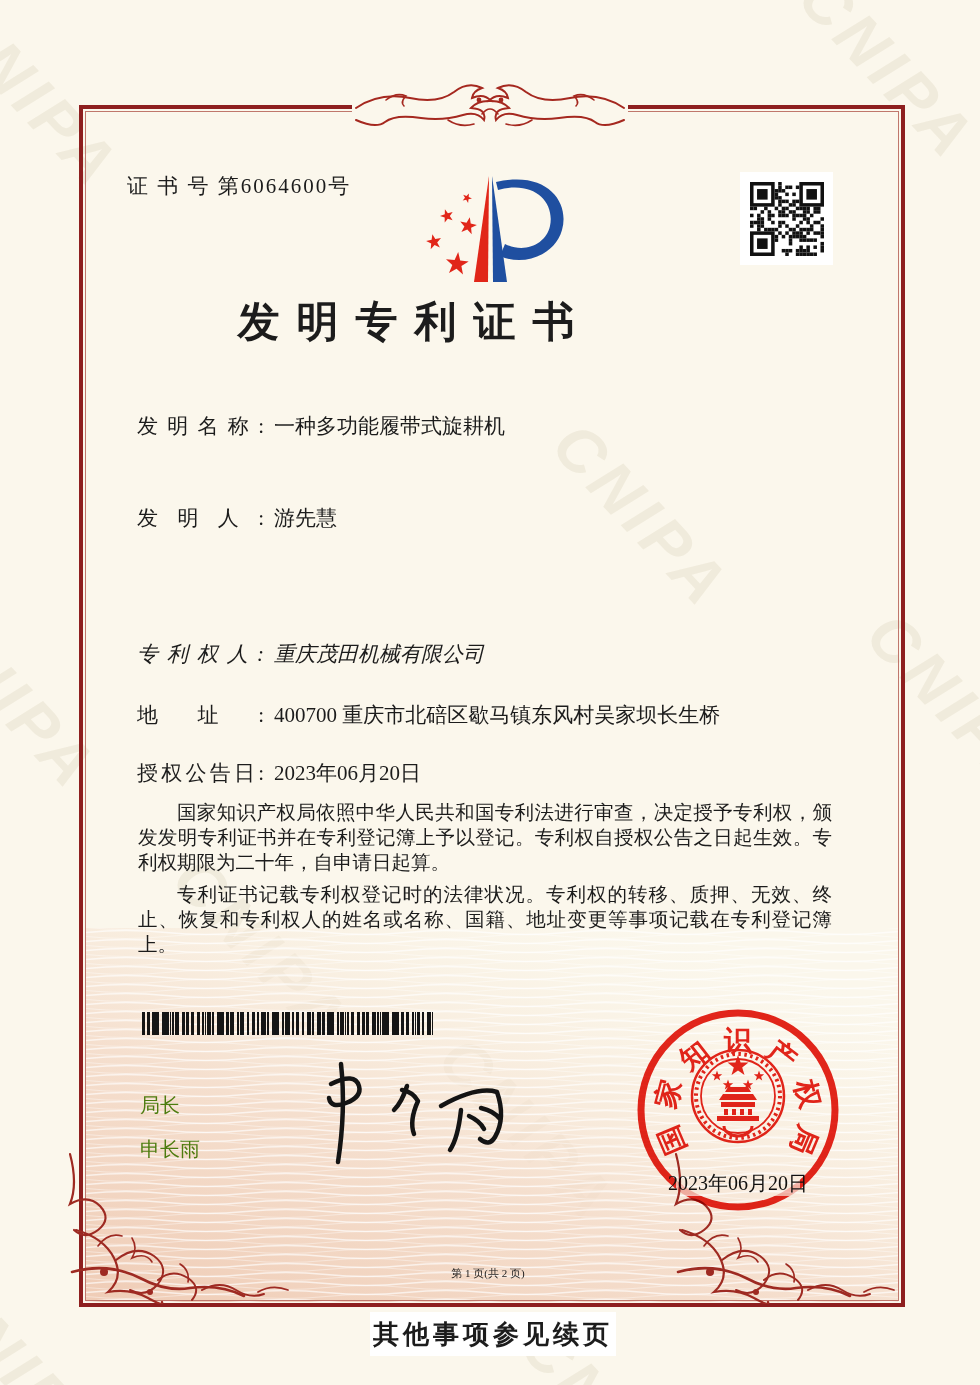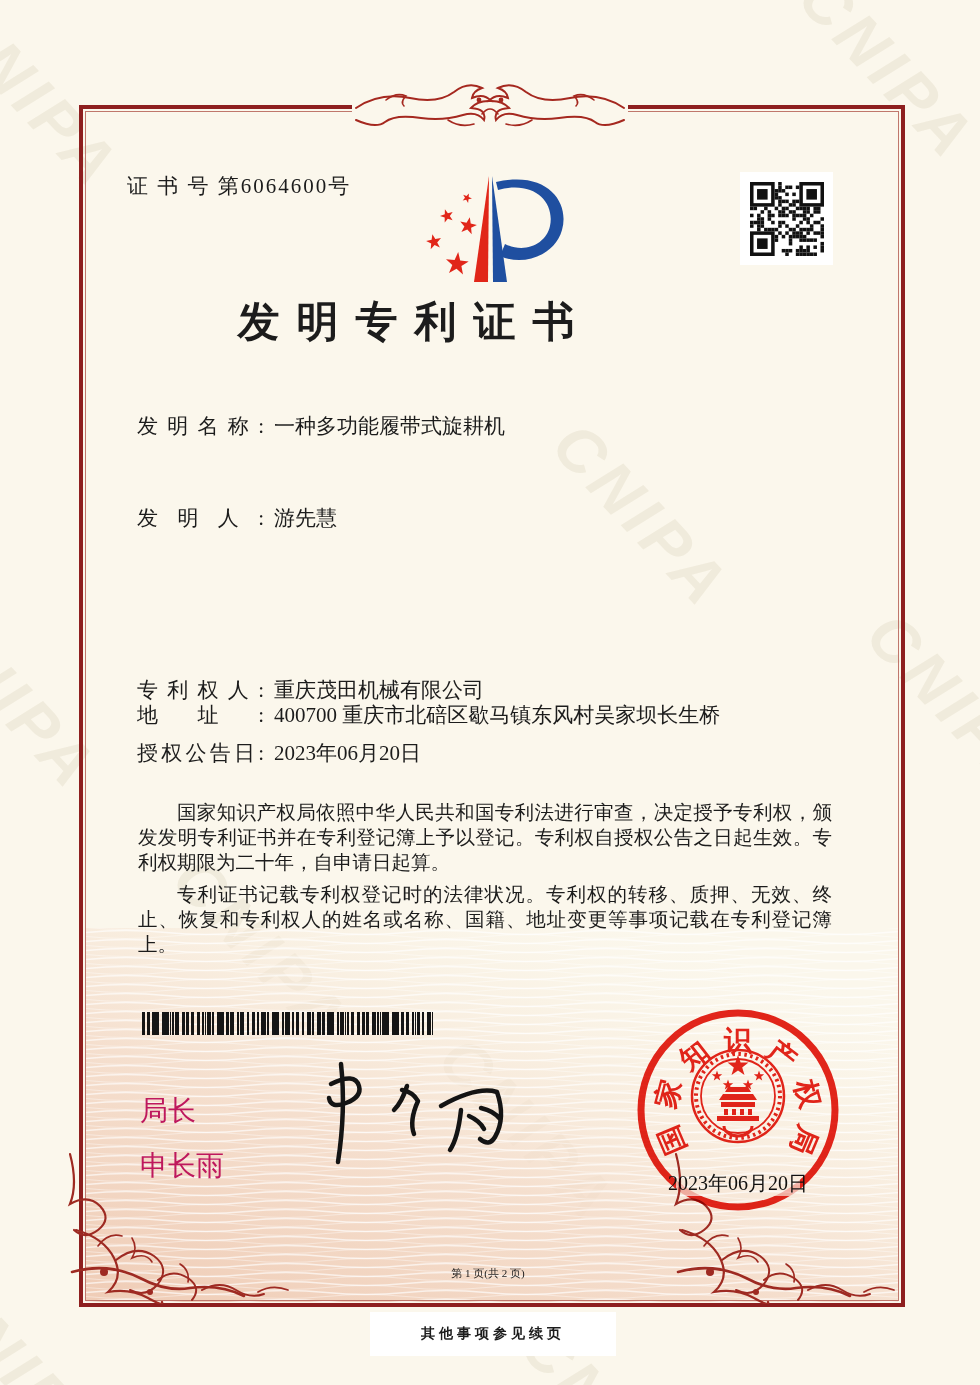--- a/index.html
+++ b/index.html
@@ -35,48 +35,48 @@
   #title{position:absolute;left:0;top:294px;width:812px;text-align:center;font-size:42px;
          font-weight:bold;letter-spacing:17px;text-indent:17px;z-index:5;}
 
   
   .row{position:absolute;left:137px;width:740px;font-size:21px;z-index:5;white-space:nowrap;}
   .flabel{display:inline-block;width:127px;text-align:justify;text-align-last:justify;
           vertical-align:bottom;}
   .fvalue{margin-left:10px;text-align:right;}
   .pair2{position:absolute;left:355px;top:0;}
   #row-0{top:412px;} #row-1{top:468px;margin-top:36px;} #row-2{top:524px;} #row-3{top:583px;}
-  #row-4{top:676px;} #row-5{top:701px;} #row-6{top:739px;}
+  #row-4{top:640px;font-style:italic;} #row-5{top:701px;} #row-6{top:759px;}
 
   
   #body-text{position:absolute;left:138px;top:800px;width:706px;z-index:5;}
   #body-text p{margin:0 12px 7px 0;font-size:19.5px;line-height:25px;text-align:justify;
                text-indent:2em;}
 
   
   #barcode{position:absolute;left:142px;top:1012px;width:291px;height:23px;z-index:6;
     background-image:
       repeating-linear-gradient(90deg,#151515 0 2px,transparent 2px 5px),
       repeating-linear-gradient(90deg,#151515 0 1px,transparent 1px 7px),
       repeating-linear-gradient(90deg,#151515 0 3px,transparent 3px 11px);}
   #director-block{position:absolute;left:140px;top:1092px;z-index:6;
-      font-family:"Liberation Sans","DejaVu Sans",sans-serif;font-size:28px;color:#be185d;}
+      font-family:"Liberation Sans","DejaVu Sans",sans-serif;font-size:20px;color:#4d7c0f;}
   #director-title{display:block;margin-bottom:17px;}
   #signature{position:absolute;left:295px;top:1058px;width:225px;height:110px;z-index:6;}
 
   
   #seal{position:absolute;left:632px;top:1000px;width:212px;height:228px;z-index:7;
         mix-blend-mode:multiply;}
 
   
   #page-info{position:absolute;left:79px;top:1266px;width:818px;text-align:center;
              font-size:11px;z-index:6;}
   #cont-strip{position:absolute;left:370px;top:1312px;width:246px;height:44px;background:#ffffff;
               display:flex;align-items:center;justify-content:center;z-index:6;}
-  #cont-note{font-size:14px;letter-spacing:4px;font-weight:bold;
+  #cont-note{font-size:26px;letter-spacing:4px;font-weight:bold;
              font-family:Liberation Mono, monospace;}
 </style>
 </head>
 <body>
 
 <div id="cert">
 
   <span class="wm" style="left:-18px;top:-12px">CNIPA</span>
   <span class="wm" style="left:838px;top:-40px">CNIPA</span>
   <span class="wm" style="left:592px;top:408px">CNIPA</span>

